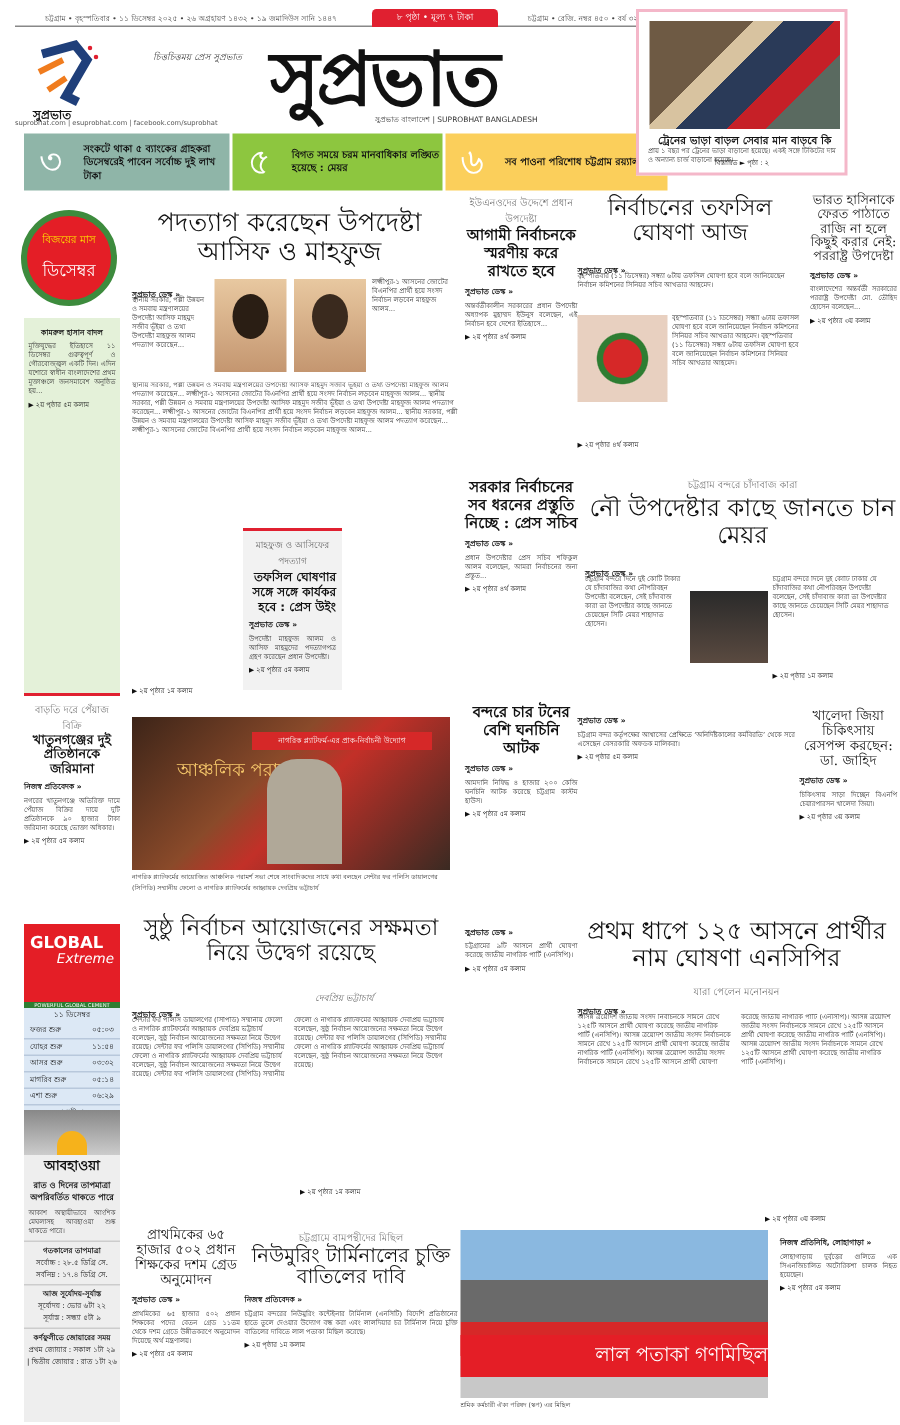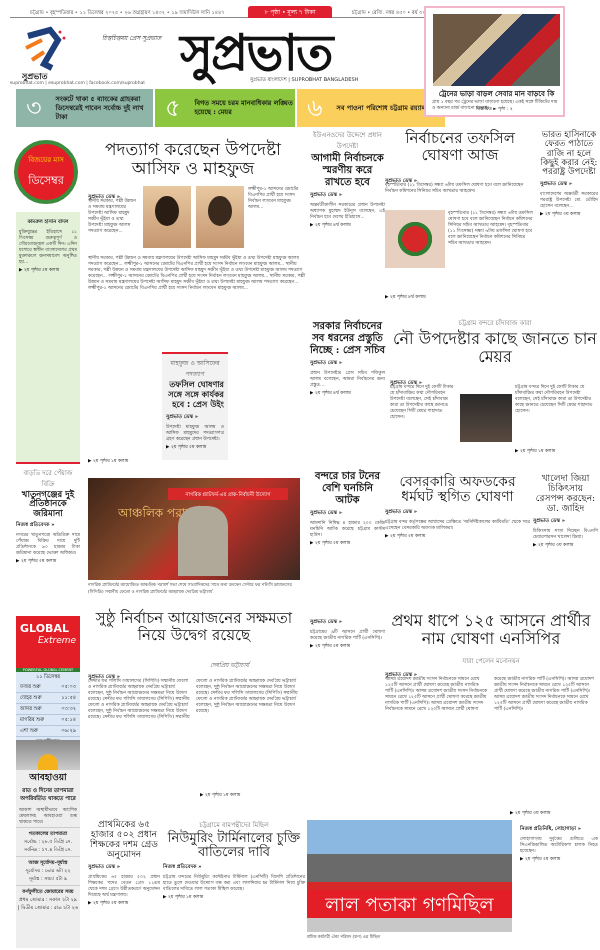--- a/index.html
+++ b/index.html
@@ -55,21 +55,21 @@
 .diamond .d1{font-weight:bold;font-size:11px;padding:6px 0 0 4px}
 .diamond .d2{font-style:italic;font-size:9px;text-align:right;padding-right:4px}
 .diamond .d3{position:absolute;bottom:0;width:100%;background:#2e7d32;font-size:3.5px;text-align:center}
 .prayer{left:16px;top:672px;width:64px;background:#dce8f5;font-size:5px}
 .prayer .row{display:flex;justify-content:space-between;padding:1px 4px;border-bottom:1px solid #b8c8dc}
 .prayer .hd{text-align:center;padding:1px 0}
 .weather{left:16px;top:740px;width:64px;height:208px;background:#eeeeee}
 .sun{height:30px;background:linear-gradient(#888,#ccc);position:relative}
 .sun::after{content:"";position:absolute;left:22px;top:14px;width:20px;height:16px;border-radius:20px 20px 0 0;background:#f6b21b}
 .bottomphoto{left:307px;top:820px;width:205px;height:112px;background:linear-gradient(180deg,#8ab8e0 0 30%,#6a6a6a 30% 55%,#d62828 55% 75%,#c8c8c8 75%)}
-.bottomphoto .ban{position:absolute;left:0;top:70px;width:100%;height:28px;background:#e41e26;color:#fff;font-size:19px;text-align:center;line-height:28px;font-family:"DejaVu Serif",serif}
+.bottomphoto .ban{position:absolute;left:0;top:70px;width:100%;height:28px;background:#e41e26;color:#fff;font-size:13px;text-align:right;line-height:28px;font-family:"DejaVu Serif",serif}
 </style>
 </head>
 <body>
 
 <div class="abs topline">
   <span class="l">চট্টগ্রাম • বৃহস্পতিবার • ১১ ডিসেম্বর ২০২৫ • ২৬ অগ্রহায়ণ ১৪৩২ • ১৯ জমাদিউস সানি ১৪৪৭</span>
   <span class="price">৮ পৃষ্ঠা • মূল্য ৭ টাকা</span>
   <span class="r">চট্টগ্রাম • রেজি. নম্বর ৪৫০ • বর্ষ ৩২ সংখ্যা ১১৬</span>
 </div>
 
@@ -193,21 +193,20 @@
 <div class="abs caption">নাগরিক প্ল্যাটফর্মের আয়োজিত আঞ্চলিক পরামর্শ সভা শেষে সাংবাদিকদের সাথে কথা বলছেন সেন্টার ফর পলিসি ডায়ালগের (সিপিডি) সম্মানীয় ফেলো ও নাগরিক প্ল্যাটফর্মের আহ্বায়ক দেবপ্রিয় ভট্টাচার্য</div>
 
 <div class="abs" style="left:310px;top:470px;width:75px">
   <div class="mid-h h1">বন্দরে চার টনের বেশি ঘনচিনি আটক</div>
   <div class="by">সুপ্রভাত ডেস্ক »</div>
   <div class="body">আমদানি নিষিদ্ধ ৪ হাজার ২০০ কেজি ঘনচিনি আটক করেছে চট্টগ্রাম কাস্টম হাউস।</div>
   <div class="cont">▶ ২য় পৃষ্ঠার ৫ম কলাম</div>
 </div>
 
 <div class="abs" style="left:385px;top:474px;width:145px">
-  <div class="h1" style="font-size:14px">বেসরকারি অফডকের ধর্মঘট স্থগিত ঘোষণা</div>
   <div class="by">সুপ্রভাত ডেস্ক »</div>
   <div class="body">চট্টগ্রাম বন্দর কর্তৃপক্ষের আশ্বাসের প্রেক্ষিতে ‘অনির্দিষ্টকালের কর্মবিরতি’ থেকে সরে এসেছেন বেসরকারি অফডক মালিকরা।</div>
   <div class="cont">▶ ২য় পৃষ্ঠার ৫ম কলাম</div>
 </div>
 
 <div class="abs" style="left:533px;top:474px;width:65px">
   <div class="h1" style="font-size:9px">খালেদা জিয়া চিকিৎসায় রেসপন্স করছেন: ডা. জাহিদ</div>
   <div class="by">সুপ্রভাত ডেস্ক »</div>
   <div class="body">চিকিৎসায় সাড়া দিচ্ছেন বিএনপি চেয়ারপারসন খালেদা জিয়া।</div>
   <div class="cont">▶ ২য় পৃষ্ঠার ৩য় কলাম</div>

